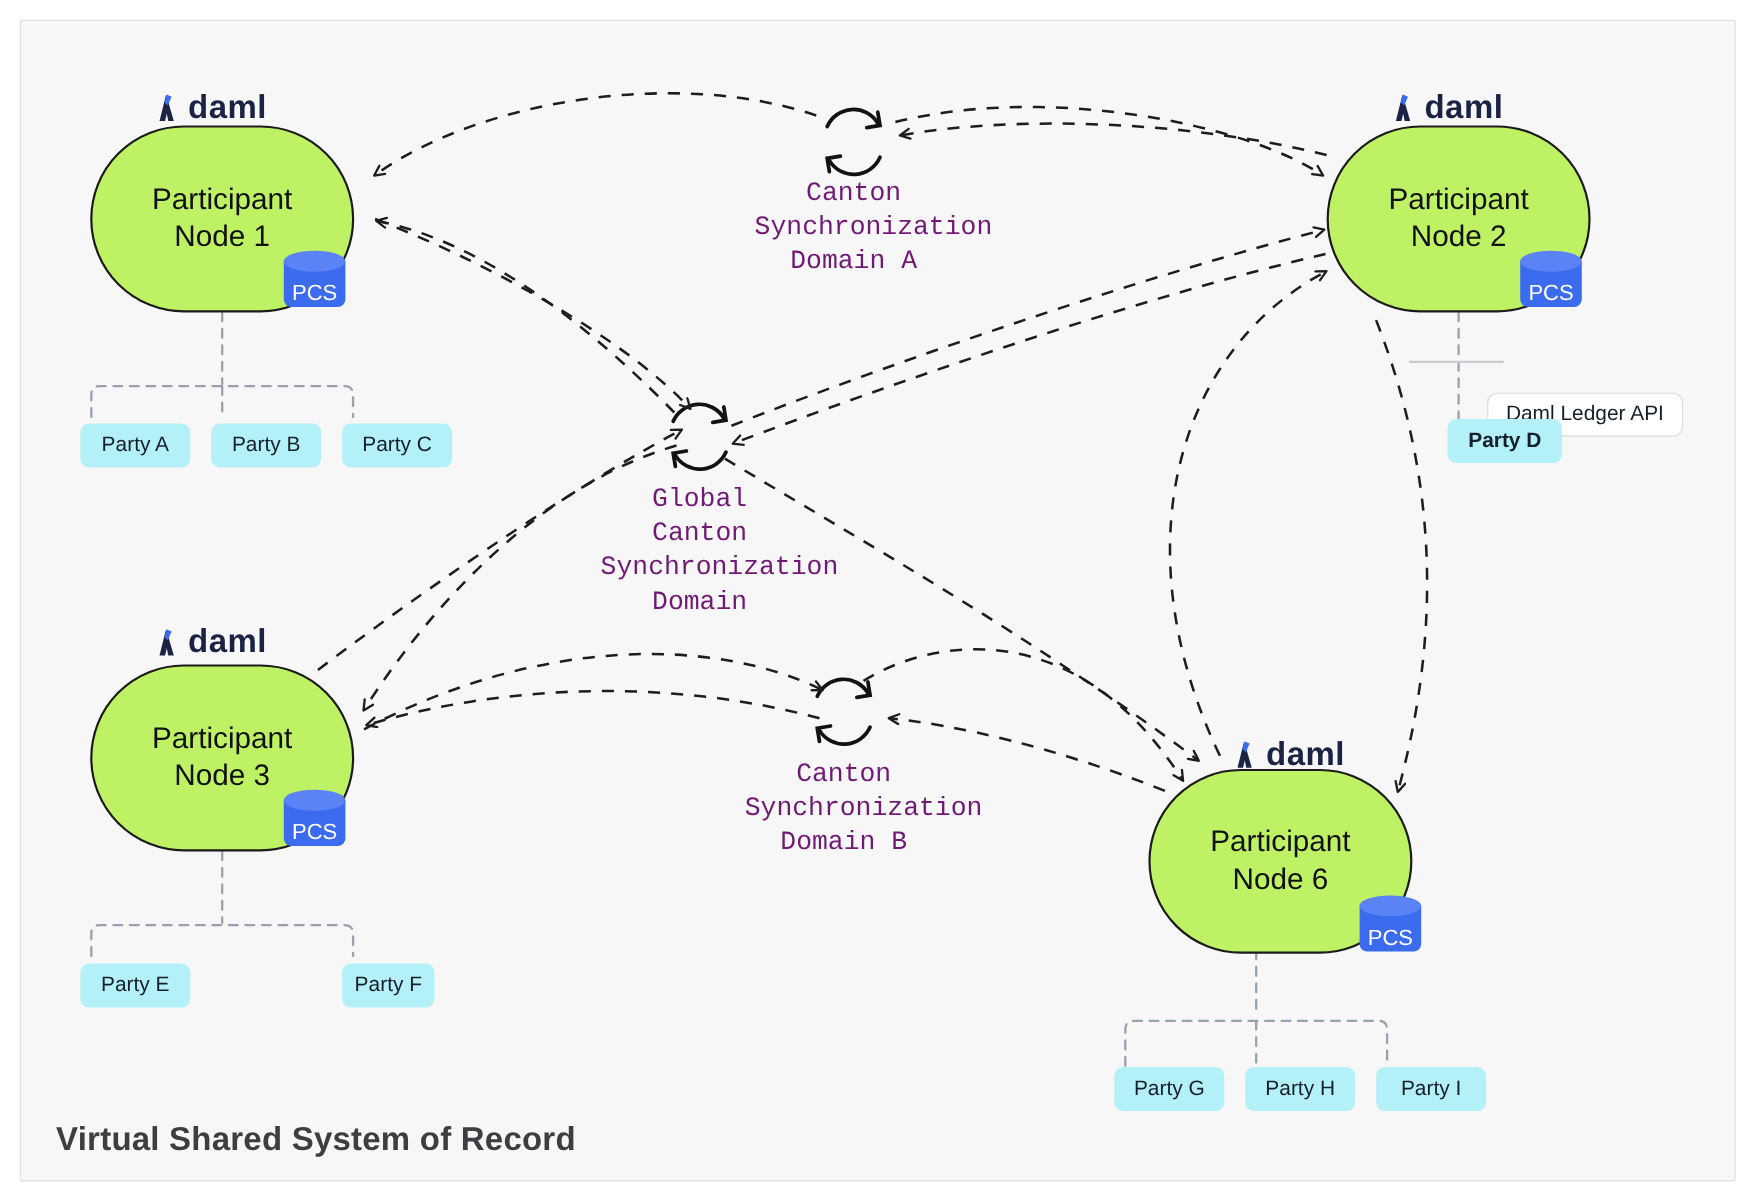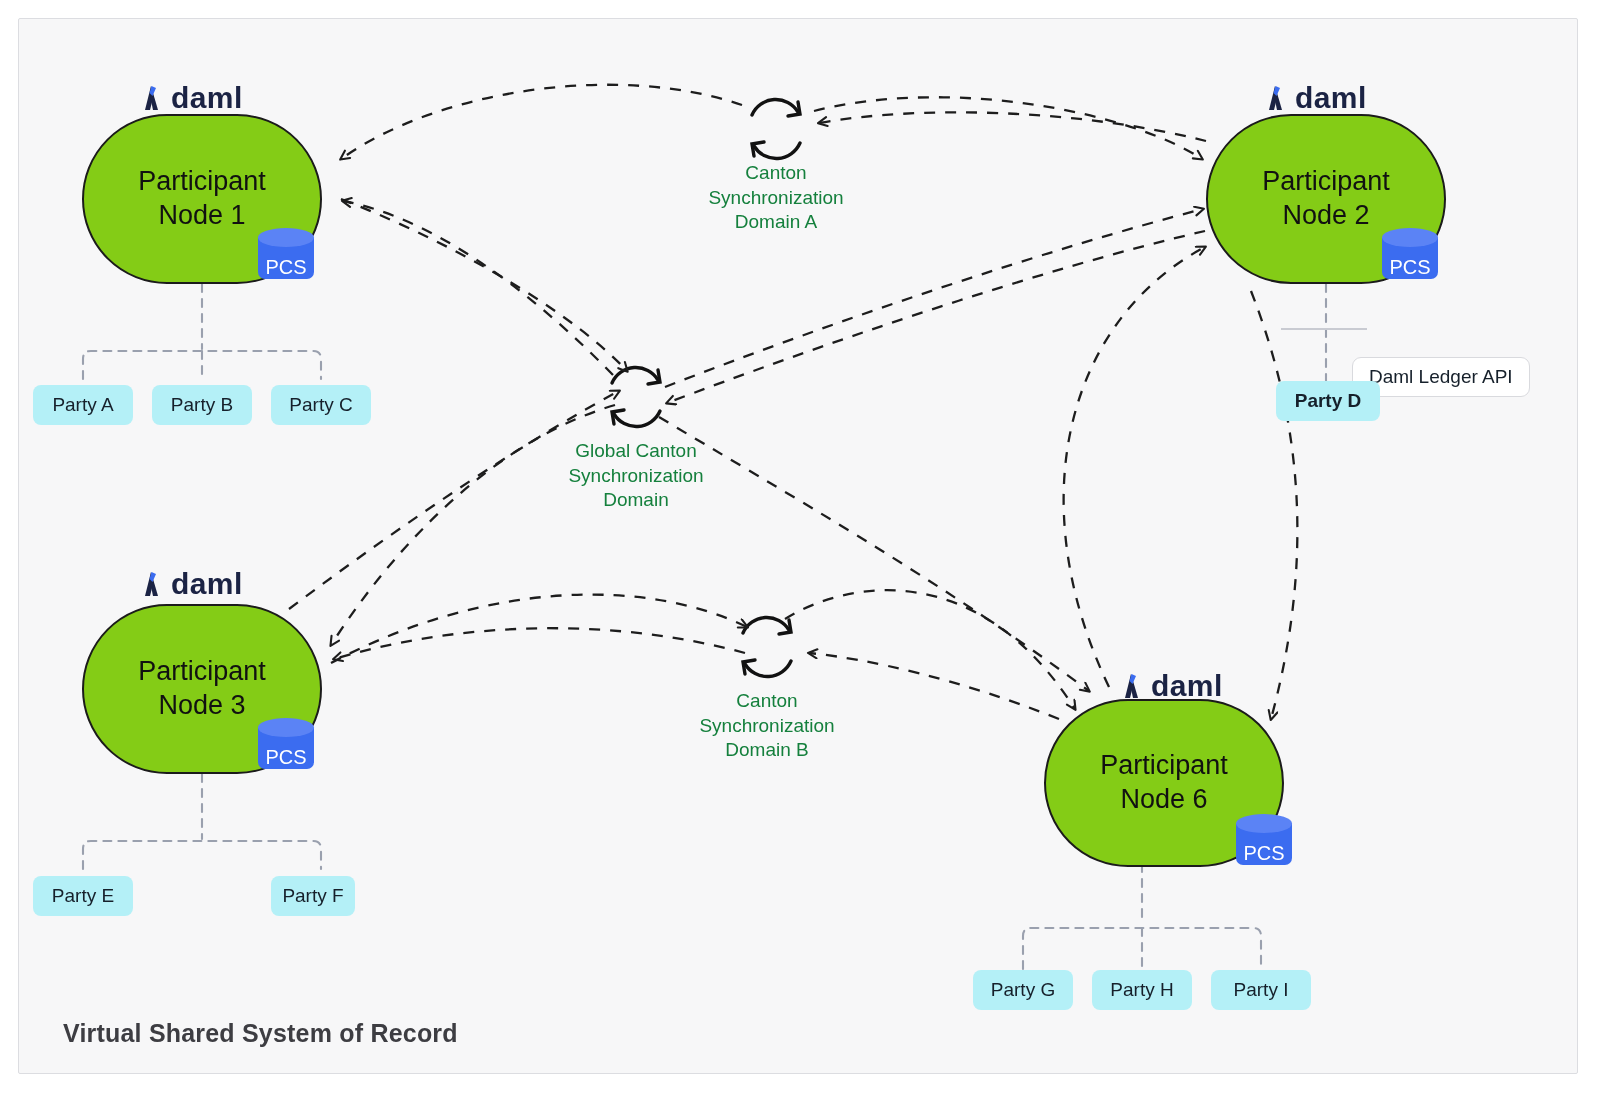--- a/index.html
+++ b/index.html
@@ -7,21 +7,21 @@
 
   #canvas{
     position:absolute;left:18px;top:18px;width:1560px;height:1056px;
     background:#f7f7f8;border:1px solid #dcdde1;border-radius:2px;
     box-sizing:border-box;overflow:hidden;
   }
 
   #svg-layer{position:absolute;left:0;top:0;width:1560px;height:1056px;}
 
   .node{
-    position:absolute;background:#84cc16;border:2.2px solid #1b1b1b;
+    position:absolute;background:#bef264;border:2.2px solid #1b1b1b;
     border-radius:90px;box-sizing:border-box;
     display:flex;align-items:center;justify-content:center;
     text-align:center;color:#111111;font-size:27px;line-height:1.25;
     font-family:"Liberation Sans",sans-serif;
   }
   .node span{display:block;}
 
   .daml-logo{
     position:absolute;display:flex;align-items:center;gap:7px;
     font-size:30px;font-weight:bold;color:#1b2344;letter-spacing:.4px;
@@ -42,38 +42,38 @@
     background:#5b83f5;border-radius:50%;
   }
   .pcs .cyl-label{
     position:absolute;left:0;top:18px;width:56px;text-align:center;
     color:#ffffff;font-size:20px;font-family:"Liberation Sans",sans-serif;margin-top:10px;
   }
 
   .party{
     position:absolute;height:40px;background:#b4f0f7;border-radius:8px;
     display:flex;align-items:center;justify-content:center;
-    color:#16202b;font-size:19px;font-family:"Liberation Sans",sans-serif;
+    color:#16202b;font-size:19px;font-family:"Liberation Sans",sans-serif;margin-left:40px;
   }
 
   .domain-label{
-    position:absolute;text-align:center;color:#15803d;font-size:19px;
-    line-height:1.3;font-family:Liberation Sans, sans-serif;
+    position:absolute;text-align:center;color:#701a75;font-size:24px;
+    line-height:1.3;font-family:Liberation Mono, monospace;
   }
 
   .api-box{
     position:absolute;background:#ffffff;border:1px solid #d9dade;
     border-radius:9px;display:flex;align-items:center;justify-content:center;
     color:#16202b;font-size:19px;padding:0 16px;height:38px;
     font-family:"Liberation Sans",sans-serif;
     margin-top:48px;
   }
 
   .footer-title{
-    position:absolute;left:44px;top:1000px;font-size:25px;font-weight:bold;
+    position:absolute;left:32px;top:1000px;font-size:30px;font-weight:bold;
     color:#3d3d42;font-family:"Liberation Sans",sans-serif;letter-spacing:.2px;
   }
 </style>
 </head>
 <body>
 
 <div id="canvas">
 
   <svg id="svg-layer" viewBox="0 0 1560 1056">
     <defs>

